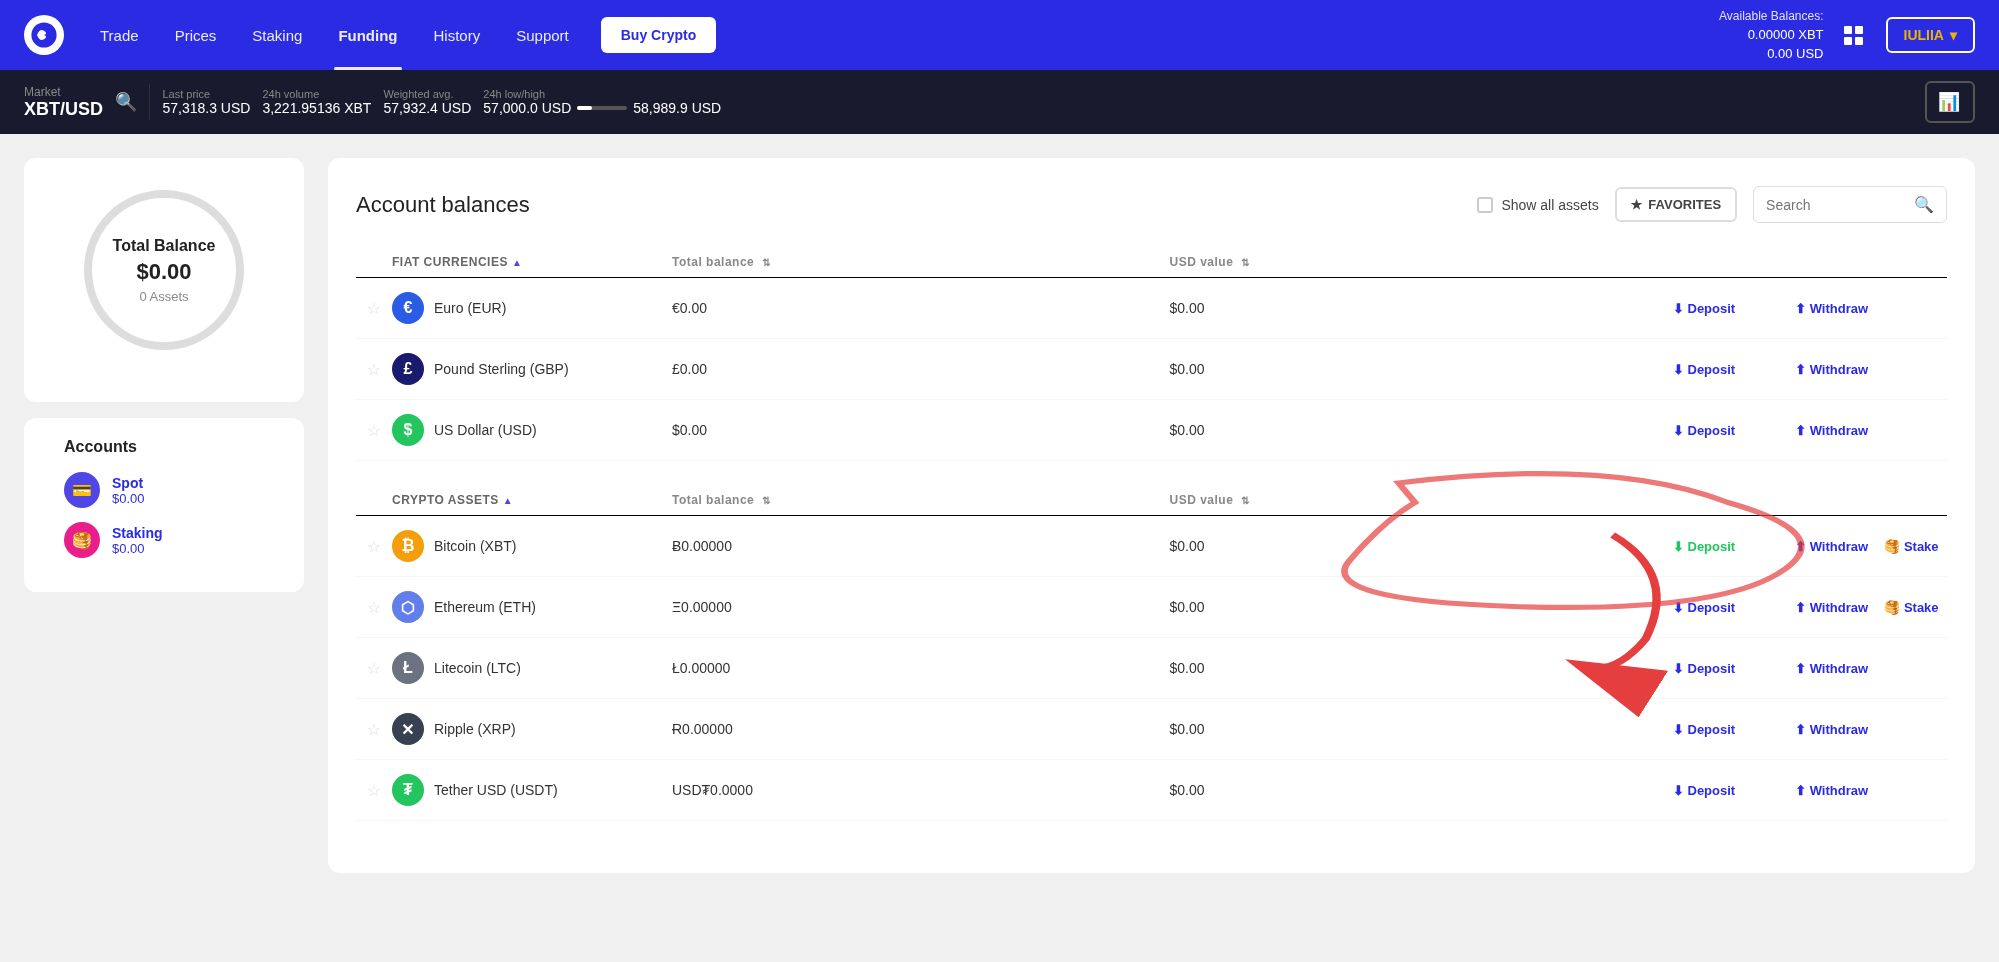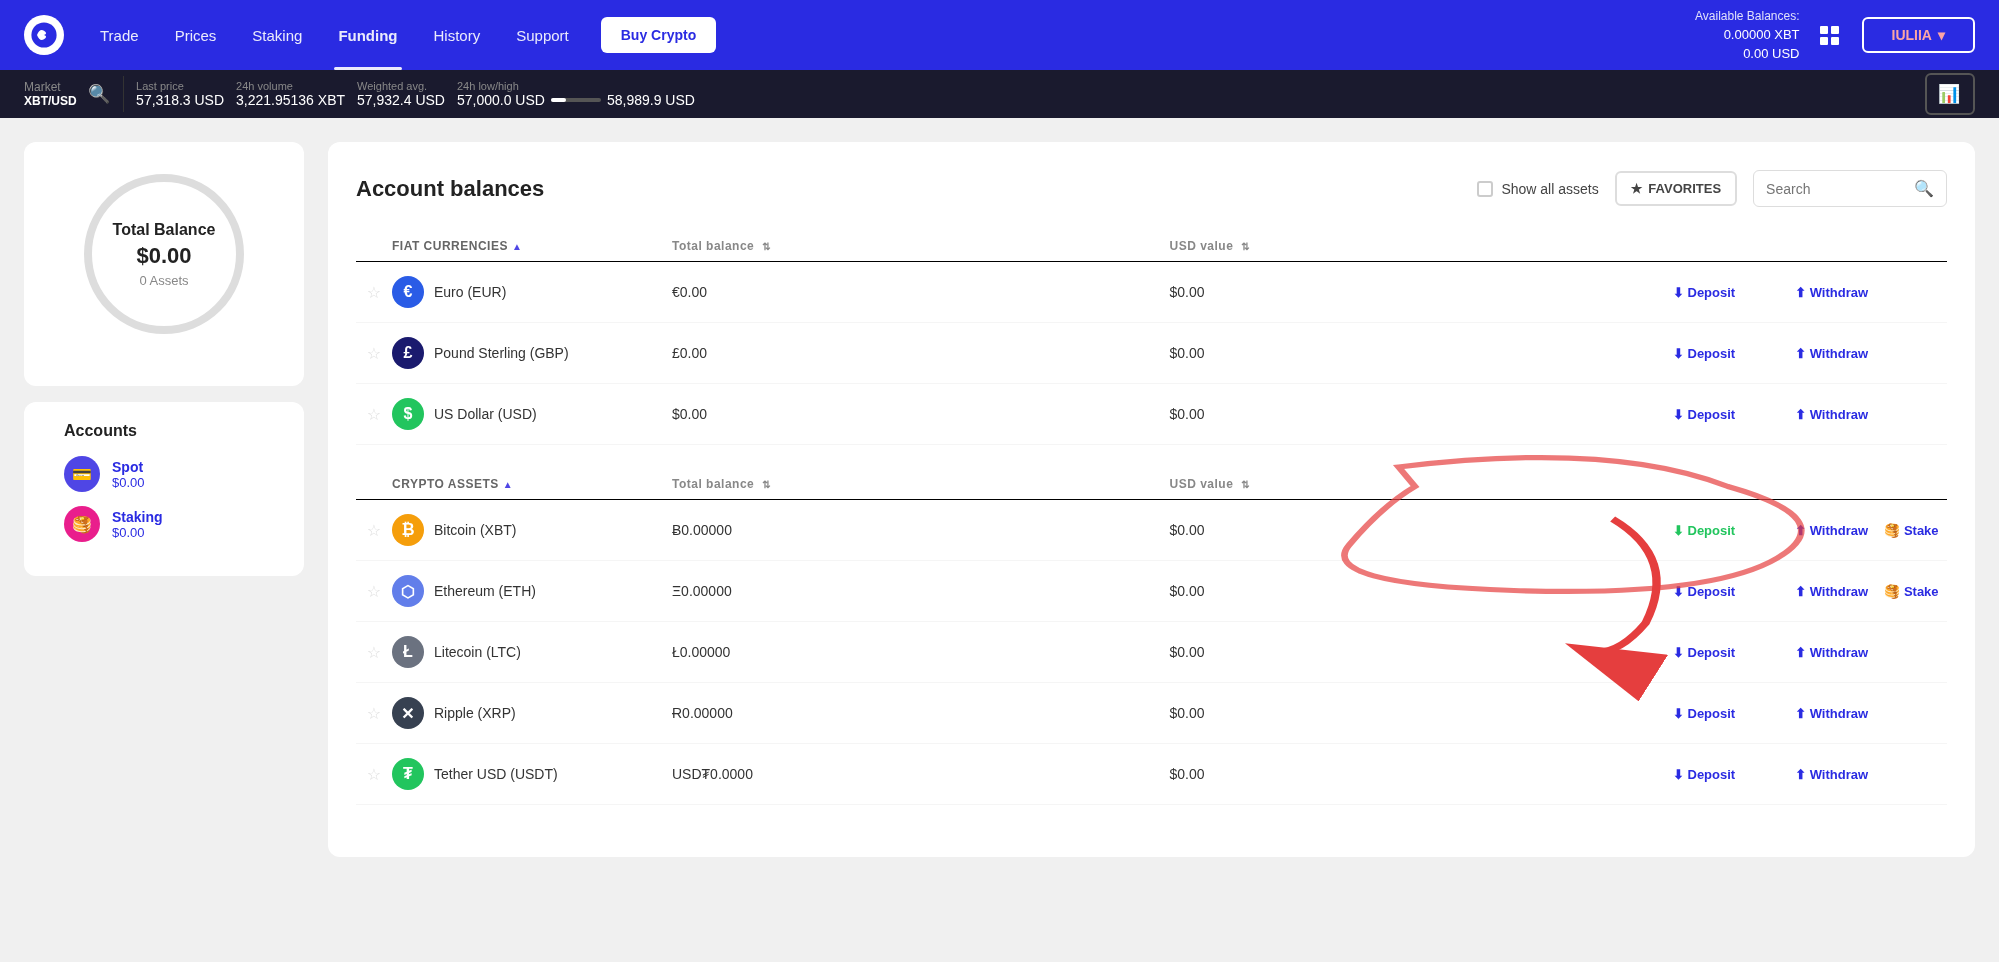--- a/index.html
+++ b/index.html
@@ -37,33 +37,33 @@
       background: white; color: #2a2be2; border: none;
       padding: 10px 20px; border-radius: 6px; font-size: 14px; font-weight: 700;
       cursor: pointer;
     }
     .nav-right { display: flex; align-items: center; gap: 20px; margin-left: auto; }
     .available-balances { text-align: right; color: white; font-size: 13px; line-height: 1.5; }
     .available-balances .label { font-size: 12px; opacity: 0.85; }
     .grid-icon { display: flex; flex-wrap: wrap; gap: 3px; width: 22px; cursor: pointer; }
     .grid-dot { width: 8px; height: 8px; background: white; border-radius: 1px; }
     .user-btn {
-      background: transparent; border: 2px solid white; color: #fca5a5;
-      padding: 8px 28px; border-radius: 6px; font-size: 14px; font-weight: 600;
+      background: transparent; border: 2px solid white; color: #eab308;
+      padding: 8px 16px; border-radius: 6px; font-size: 14px; font-weight: 600;
       cursor: pointer; display: flex; gap: 6px;
     }
 
     
     .market-bar {
       background: #1a1a2e; color: white;
-      display: flex; align-items: center; padding: 0 24px; height: 48px; gap: 12px;
+      display: flex; align-items: center; padding: 0 24px; height: 64px; gap: 12px;
     }
     .market-info { display: flex; align-items: center; gap: 12px; }
     .market-label { font-size: 12px; color: #888; }
-    .market-pair { font-size: 12px; font-weight: 700; }
+    .market-pair { font-size: 18px; font-weight: 700; }
     .search-icon-market { color: #888; cursor: pointer; font-size: 18px; }
     .market-divider { width: 1px; height: 36px; background: #333; }
     .market-stat { display: flex; flex-direction: column; }
     .stat-label { font-size: 11px; color: #888; }
     .stat-value { font-size: 14px; font-weight: 500; }
     .price-range { display: flex; align-items: center; gap: 6px; justify-content: center; }
     .range-bar { width: 50px; height: 4px; background: #555; border-radius: 2px; position: relative; }
     .range-fill { height: 100%; background: white; border-radius: 2px; width: 30%; }
     .chart-btn {
       margin-left: auto; background: transparent; border: 2px solid #555;
@@ -98,21 +98,21 @@
       display: flex; align-items: center; justify-content: center; font-size: 16px;
     }
     .account-icon.spot { background: #4f46e5; }
     .account-icon.staking { background: #e91e8c; }
     .account-info .account-name { font-size: 14px; font-weight: 700; color: #2a2be2; }
     .account-info .account-balance { font-size: 13px; color: #2a2be2; }
 
     
     .right-panel { flex: 1; background: white; border-radius: 12px; padding: 28px; }
     .section-header { display: flex; align-items: center; gap: 16px; margin-bottom: 24px; flex-wrap: wrap; }
-    .section-title { font-size: 22px; font-weight: 700; color: #222; flex: 1; }
+    .section-title { font-size: 22px; font-weight: 400; color: #222; flex: 1; }
     .show-assets { display: flex; align-items: center; gap: 8px; font-size: 14px; color: #444; }
     .checkbox { width: 16px; height: 16px; border: 2px solid #ccc; border-radius: 3px; cursor: pointer; }
     .favorites-btn {
       display: flex; align-items: center; gap: 6px;
       border: 2px solid #ddd; border-radius: 6px; padding: 8px 14px;
       font-size: 13px; font-weight: 600; color: #444; cursor: pointer; background: white;
     }
     .search-box {
       display: flex; align-items: center;
       border: 1px solid #ddd; border-radius: 6px; padding: 8px 12px; gap: 8px;

